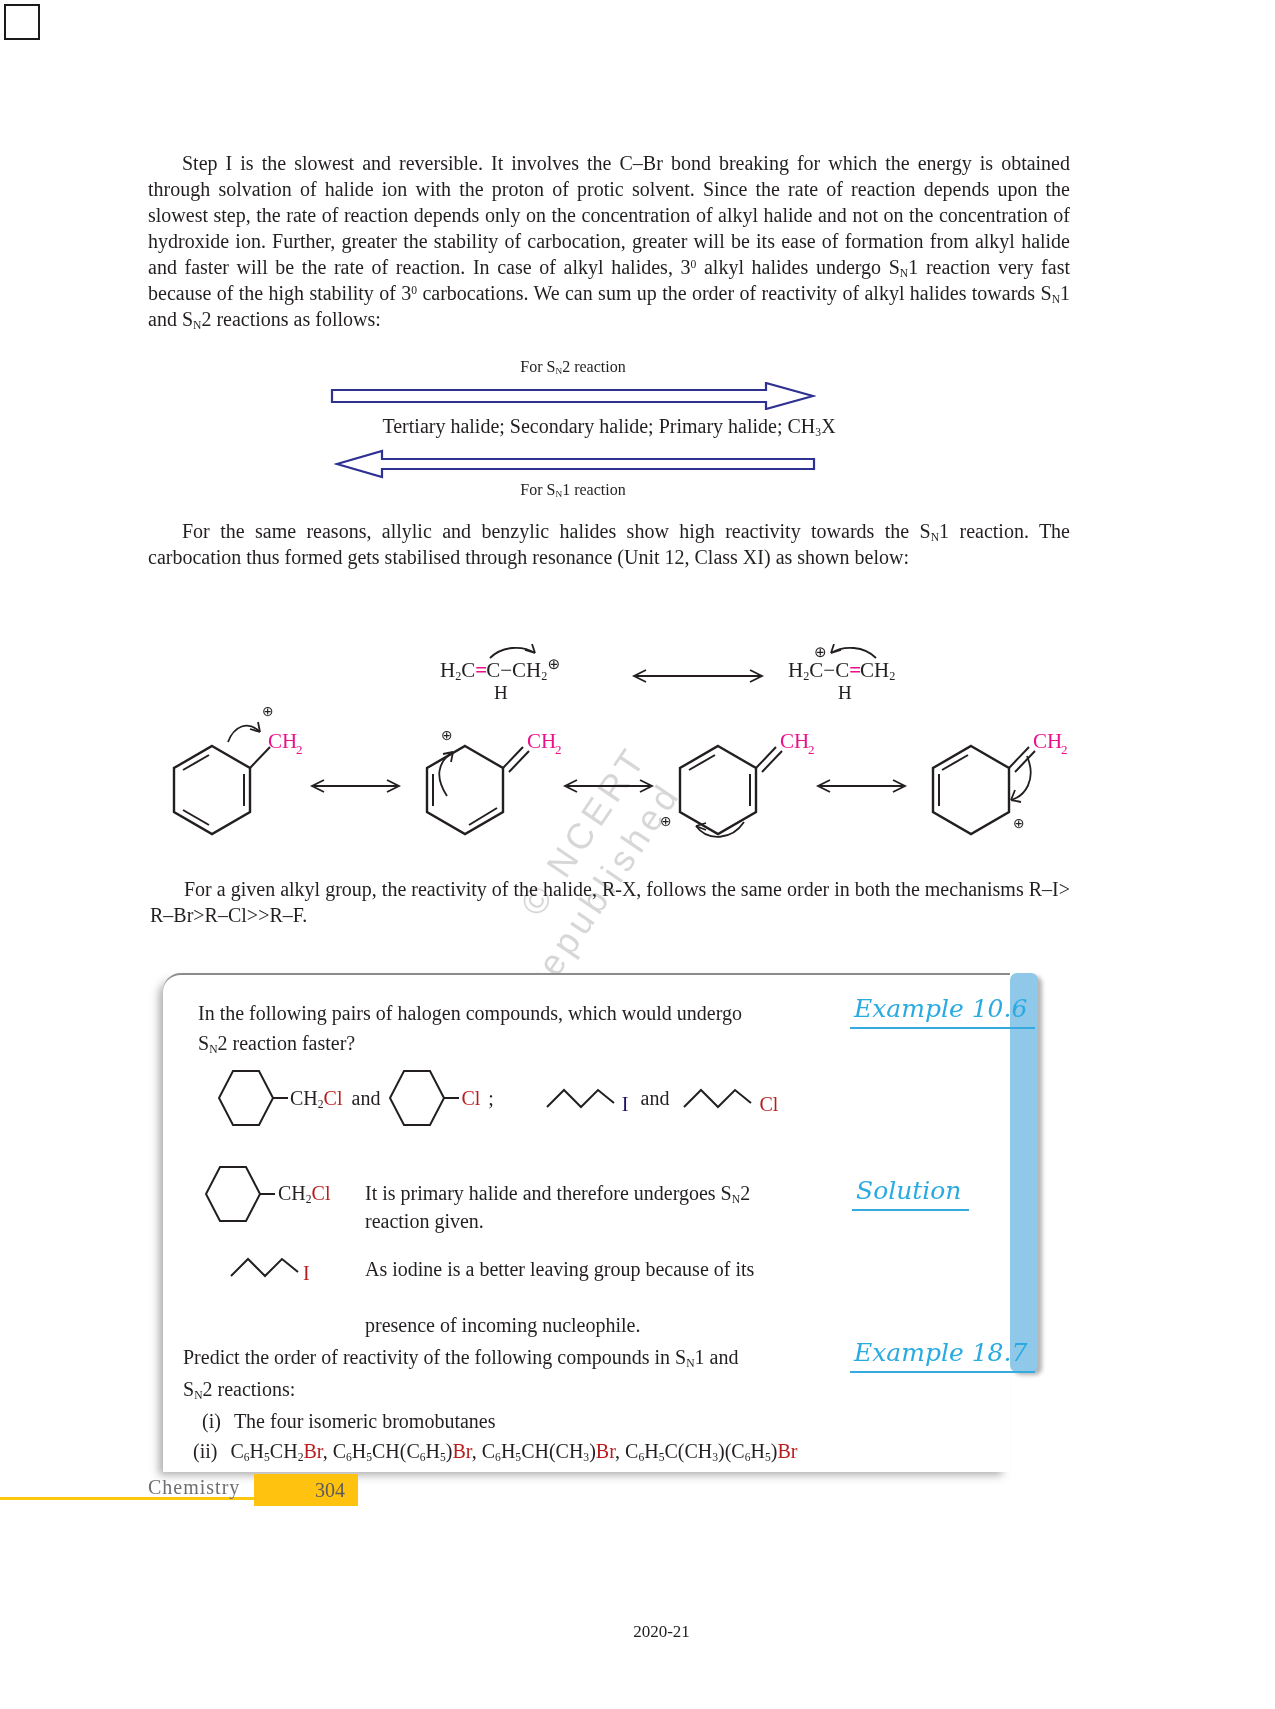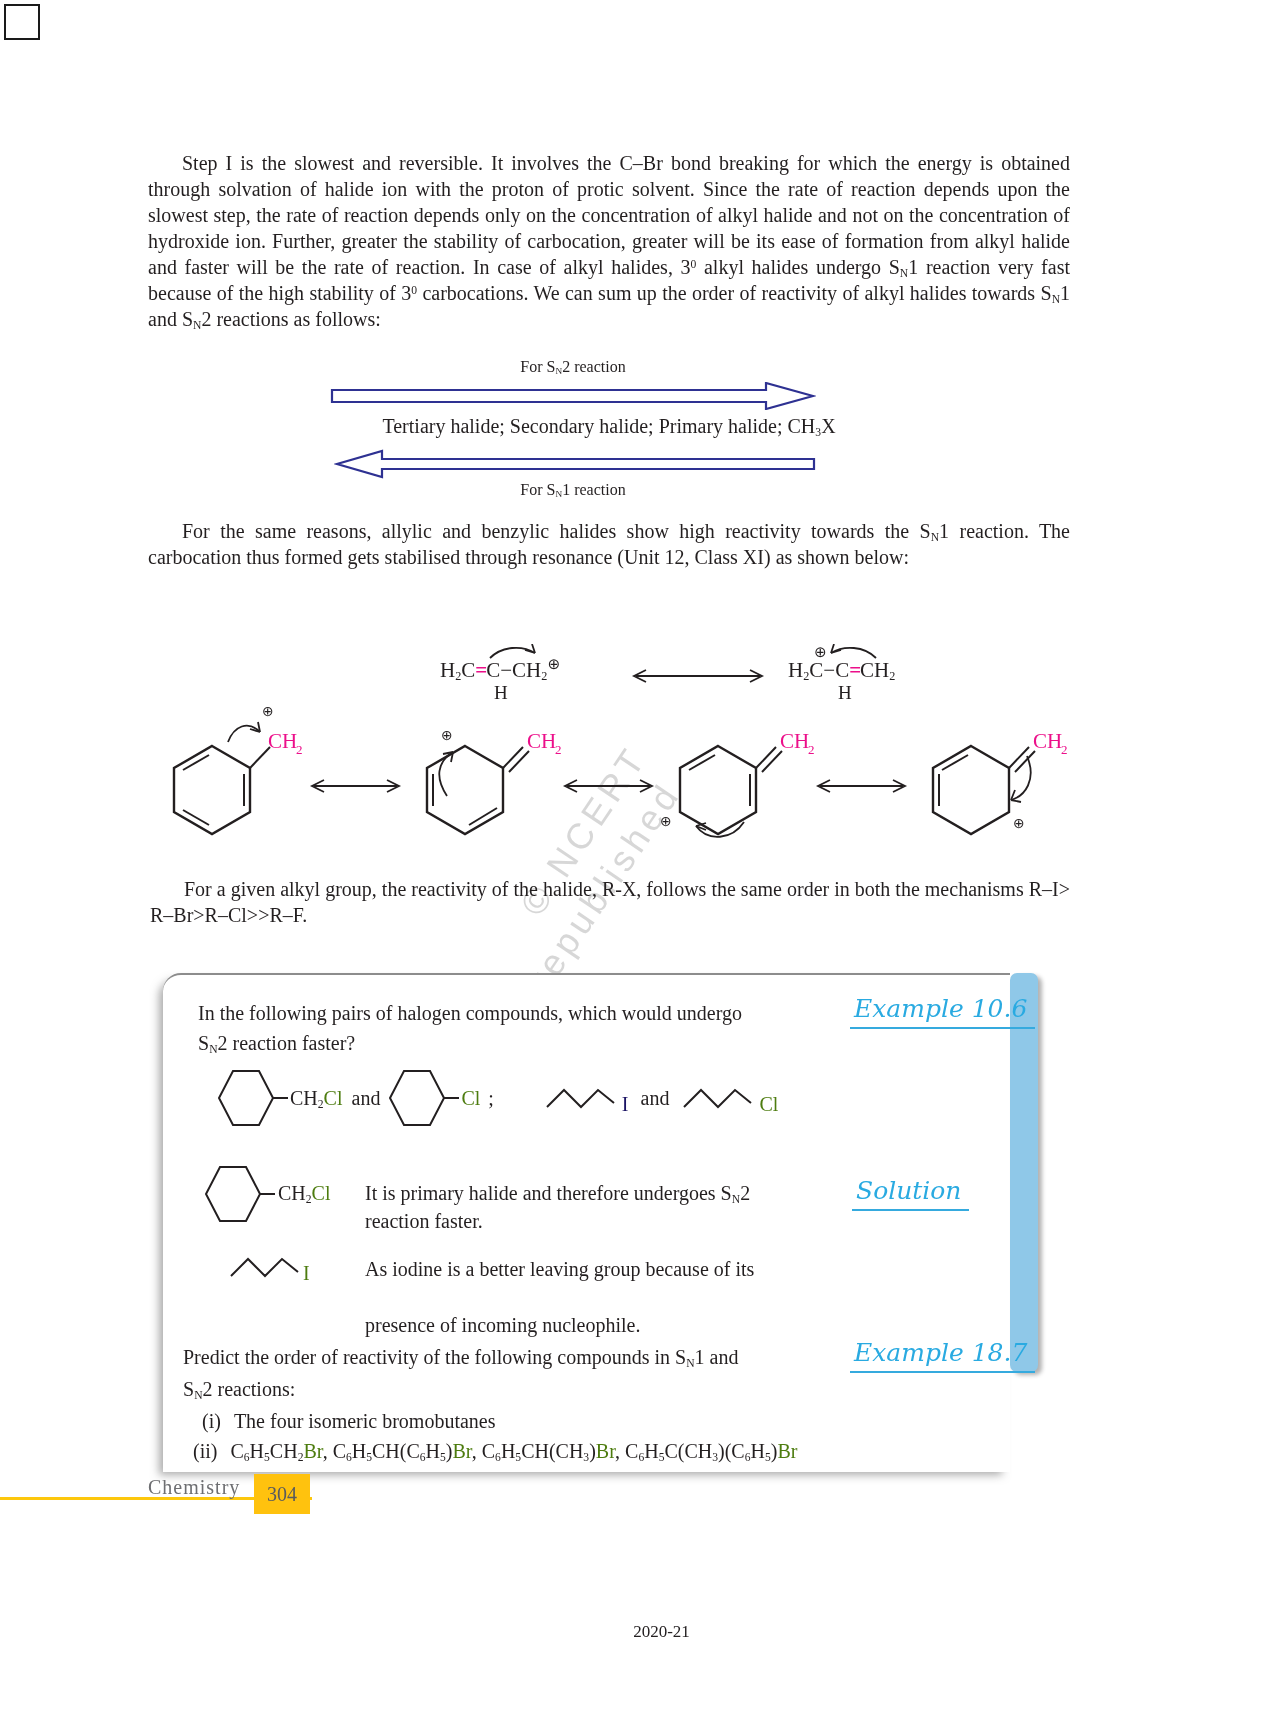--- a/index.html
+++ b/index.html
@@ -5,21 +5,21 @@
   html,body{margin:0;padding:0;background:#fff;}
   .page{position:relative;width:1275px;height:1709px;background:#ffffff;overflow:hidden;
         font-family:"Liberation Serif", serif;color:#231f20;}
   .abs{position:absolute;}
   .body-text{font-size:20px;line-height:26px;text-align:justify;}
   .indent{text-indent:34px;}
   .center{text-align:center;}
   sub{font-size:58%;line-height:0;vertical-align:-0.22em;}
   sup{font-size:58%;line-height:0;vertical-align:0.55em;}
   sup.oplus{font-size:72%;vertical-align:0.5em;}
-  .green{color:#4d7c0f;}
+  .green{color:#b91c1c;}
   .pink{color:#ec0f8a;font-weight:bold;letter-spacing:-1px;}
   .navy{color:#1b1464;}
   .corner-square{left:4px;top:4px;width:32px;height:32px;border:2.5px solid #1a1a1a;background:#fff;}
   .diagram-label{font-size:16px;}
   .order-text{font-size:20px;}
   .allyl-struct{font-size:21px;white-space:nowrap;}
   .allyl-struct .under-h{position:absolute;top:24px;font-size:19px;}
   .allyl-struct .curve{position:absolute;}
   .oplus-abs{position:absolute;font-size:15px;}
   .svg-pink{font-family:"Liberation Serif",serif;font-size:21px;fill:#ec0f8a;}
@@ -39,23 +39,23 @@
                 text-align:center;min-width:140px;white-space:nowrap;}
   .struct-row{display:flex;align-items:center;}
   .struct-label{font-size:20px;white-space:nowrap;}
   .benzyl-row{display:flex;align-items:flex-start;}
   .res-arrow{margin-top:88px;}
   .watermark{color:rgba(160,160,160,0.42);font-size:36px;letter-spacing:5px;
              transform-origin:0 0;transform:rotate(-56deg);white-space:nowrap;
              font-family:"Liberation Sans",sans-serif;}
   .footer-line{left:0;top:1497px;width:312px;height:3px;background:#fdc70c;}
   .footer-book{left:148px;top:1476px;font-size:20px;color:#6d6e71;letter-spacing:1px;}
-  .footer-badge{left:254px;top:1474px;width:56px;height:40px;background:#ffc20e;
+  .footer-badge{left:254px;top:1474px;width:56px;height:32px;background:#ffc20e;
                 display:flex;align-items:center;justify-content:center;
-                font-size:20px;color:#5a5b5e;}
+                font-size:20px;color:#5a5b5e;padding-left:48px;}
   .footer-year{left:0;top:1622px;width:100%;text-align:center;font-size:17px;padding-left:24px;}
 </style>
 </head>
 <body>
 
 <div class="page">
 
   <div class="abs corner-square"></div>
 
   <div class="abs watermark" style="left:512px;top:900px;">© NCERT</div>
@@ -207,21 +207,21 @@
     </svg>
     <span class="struct-label green" style="margin-top:12px;">Cl</span>
   </div>
 
   <svg class="abs" style="left:205px;top:1163px;" width="72" height="62" viewBox="0 0 72 62">
     <polygon class="thin-stroke" points="55,31 41,4 15,4 1,31 15,58 41,58"></polygon>
       <path class="thin-stroke" d="M55,31 H70"></path>
   </svg>
   <span class="abs struct-label" style="left:278px;top:1182px;"><span>CH</span><sub>2</sub><span class="green">Cl</span></span>
   <div class="abs ex-text" style="left:365px;top:1180px;"><span>It is primary halide and therefore undergoes S</span><sub>N</sub><span>2</span></div>
-  <div class="abs ex-text" style="left:365px;top:1208px;">reaction faster.</div>
+  <div class="abs ex-text" style="left:365px;top:1208px;">reaction given.</div>
   <div class="abs script-label" style="left:852px;top:1176px;min-width:100px;">Solution</div>
 
   <svg class="abs" style="left:228px;top:1250px;" width="78" height="34" viewBox="0 0 78 34">
     <polyline class="thin-stroke" points="3,26 20,9 37,26 54,9 70,22"></polyline>
   </svg>
   <span class="abs struct-label green" style="left:303px;top:1262px;">I</span>
   <div class="abs ex-text" style="left:365px;top:1256px;">As iodine is a better leaving group because of its</div>
   <div class="abs ex-text" style="left:365px;top:1312px;">presence of incoming nucleophile.</div>
 
   <div class="abs ex-text" style="left:183px;top:1344px;width:660px;"><span>Predict the order of reactivity of the following compounds in S</span><sub>N</sub><span>1 and</span></div>

